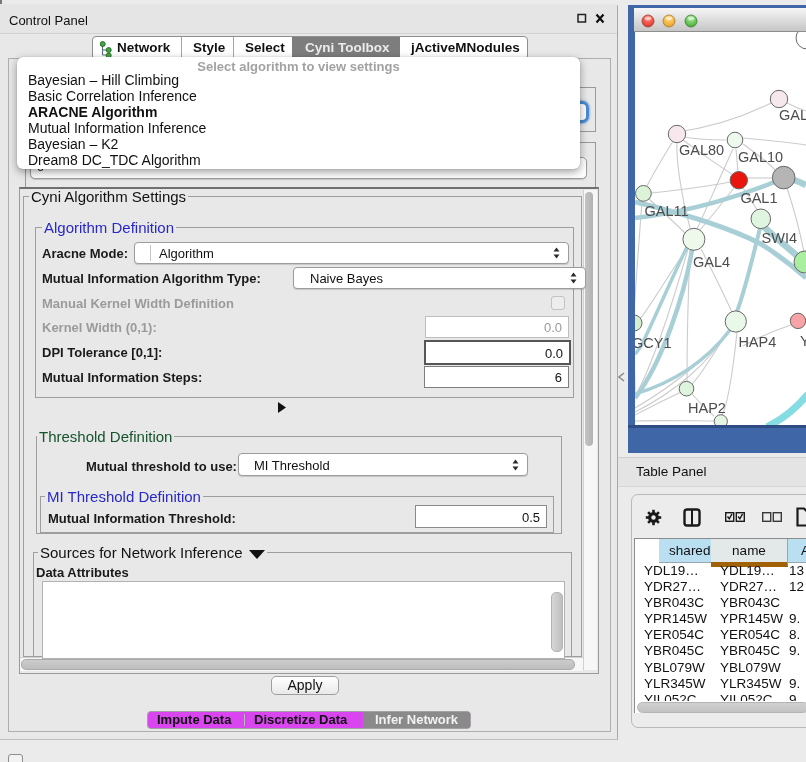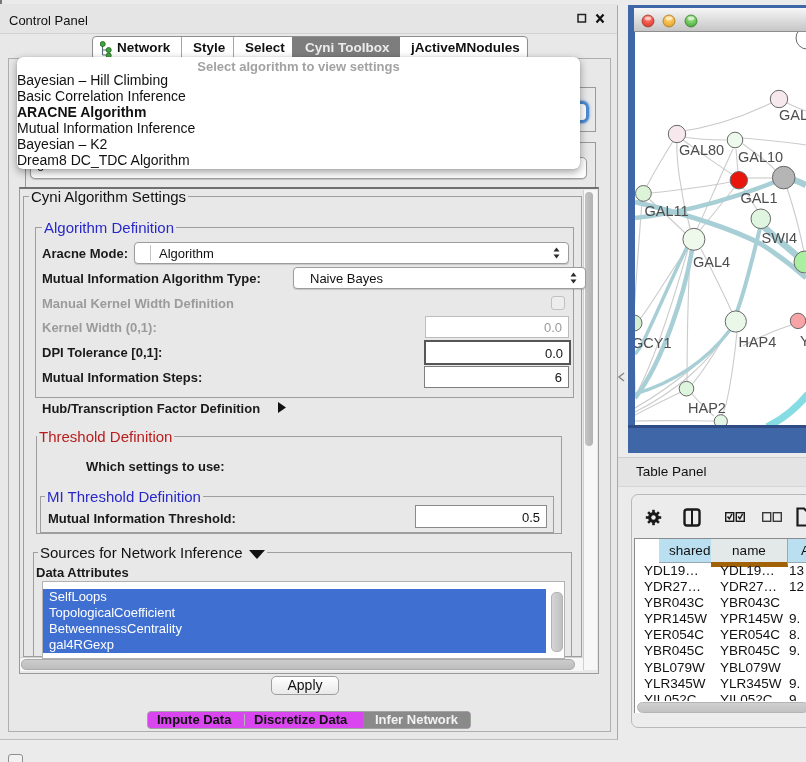--- a/index.html
+++ b/index.html
@@ -98,59 +98,64 @@
     </div>
   <div class="lbl" style="left:42px;top:345px;">DPI Tolerance [0,1]:</div>
   <div class="field" style="left:424px;top:340px;width:143px;height:21px;border:2px solid #565656;">
       <span>0.0</span>
     </div>
   <div class="lbl" style="left:42px;top:370px;">Mutual Information Steps:</div>
   <div class="field" style="left:424px;top:366px;width:143px;height:20px;border:1px solid #7e7e7e;">
       <span>6</span>
     </div>
 
-  <div class="lbl" style="left:42px;top:401px;">Hub/Transcription Factor Definition</div>
   <svg class="abs" style="left:276px;top:401px;" width="12" height="13" viewBox="0 0 12 13">
       <path d="M2 1 L10 6.5 L2 12 Z" fill="#111"></path>
     </svg>
 
   <div class="fieldset" style="left:36px;top:436px;width:524px;height:96px;">
-    <div class="legend" style="left:0px;color:#b91c1c;">Threshold Definition</div>
-  </div>
-  <div class="lbl" style="left:86px;top:459px;">Which settings to use:</div>
+    <div class="legend" style="left:0px;color:#14532d;">Threshold Definition</div>
+  </div>
+  <div class="lbl" style="left:86px;top:459px;">Mutual threshold to use:</div>
+  <div class="combo" style="left:238px;top:453px;width:288px;height:21px;">
+    <div class="txt" style="left:15px;">MI Threshold</div>
+    <svg class="stepper" viewBox="0 0 9 14">
+        <path d="M4.5 1.5 L7.5 5.5 L1.5 5.5 Z" fill="#2a2a2a"></path>
+        <path d="M4.5 12.5 L7.5 8.5 L1.5 8.5 Z" fill="#2a2a2a"></path>
+      </svg>
+  </div>
   <div class="fieldset" style="left:40px;top:496px;width:512px;height:35px;">
     <div class="legend" style="left:4px;color:#2828c8;">MI Threshold Definition</div>
   </div>
   <div class="lbl" style="left:48px;top:511px;">Mutual Information Threshold:</div>
   <div class="field" style="left:415px;top:505px;width:130px;height:21px;border:1px solid #8a8a8a;">
       <span>0.5</span>
     </div>
 
   <div class="fieldset" style="left:33px;top:552px;width:537px;height:104px;border-bottom:none;">
     <div class="legend" style="left:4px;color:#111;font-weight:normal;">Sources for Network Inference <span style="display:inline-block;width:0;height:0;border-left:8px solid transparent;border-right:8px solid transparent;border-top:9px solid #111;vertical-align:middle;margin-left:2px;"></span></div>
   </div>
   <div class="lbl" style="left:36px;top:565px;">Data Attributes</div>
 
   <div class="abs" style="left:42px;top:581px;width:521px;height:76px;background:#fff;border:1px solid #b2b2b2;"></div>
-  <div class="abs" style="left:43px;top:589px;width:503px;height:64px;background:#3f6fd1;color:#fff;font-size:13px;line-height:16px;padding-left:6px;box-sizing:border-box;">SelfLoops<br>TopologicalCoefficient<br>BetweennessCentrality<br>gal4RGexp</div>
   <div class="abs" style="left:551px;top:592px;width:10px;height:58px;background:linear-gradient(90deg,#d6d6d6,#bfbfbf);border-radius:5px;border:1px solid #b2b2b2;"></div>
 
   <div class="abs" style="left:271px;top:676px;width:66px;height:17px;background:linear-gradient(#ffffff,#e9e9e9);border:1px solid #9e9e9e;border-radius:5px;text-align:center;font-size:14px;color:#111;line-height:17px;">Apply</div>
 
   <div class="abs" id="btmtabs" style="left:147px;top:711px;width:322px;height:16px;background:#d946ef;border:1px solid #a2a2a2;border-radius:4px;font-size:13px;font-weight:bold;color:#111;">
     <div class="abs" style="left:96px;top:2px;width:1px;height:12px;background:#b9b9b9;"></div>
     <div class="abs" style="left:215px;top:0;width:107px;height:16px;background:#8a8a8a;border-radius:0 3px 3px 0;"></div>
     <div class="abs" style="left:9px;top:0px;">Impute Data</div>
     <div class="abs" style="left:106px;top:0px;">Discretize Data</div>
     <div class="abs" style="left:227px;top:0px;color:#f2f2f2;">Infer Network</div>
   </div>
 
   <div class="abs" id="popup" style="left:17px;top:57px;width:563px;height:112px;background:#fff;border-radius:6px;box-shadow:0 3px 9px rgba(0,0,0,0.38),0 0 1px rgba(0,0,0,0.3);font-size:14px;color:#111;">
     <div style="text-align:center;color:#a2a2a2;padding-top:2px;height:13px;font-size:13px;font-weight:bold;">Select algorithm to view settings</div>
-    <div style="padding-left:0;line-height:16px;">Bayesian – Hill Climbing<br>Basic Correlation Inference<br><span class="b">ARACNE Algorithm</span><br>Mutual Information Inference<br>Bayesian – K2<br>Dream8 DC_TDC Algorithm</div>
+    <div style="padding-left:11px;line-height:16px;">Bayesian – Hill Climbing<br>Basic Correlation Inference<br><span class="b">ARACNE Algorithm</span><br>Mutual Information Inference<br>Bayesian – K2<br>Dream8 DC_TDC Algorithm</div>
   </div>
 
   <svg class="abs" style="left:617px;top:372px;" width="8" height="10" viewBox="0 0 8 10">
       <path d="M7 1 L2 5 L7 9" fill="none" stroke="#8a8a8a" stroke-width="1.6"></path>
     </svg>
 
   <div class="abs" id="netwin" style="left:628px;top:5px;width:178px;height:448px;background:#3f66a7;"></div>
   <div class="abs" style="left:628px;top:425px;width:178px;height:3px;background:rgba(0,0,30,0.25);"></div>
   <div class="abs" style="left:634px;top:8px;width:172px;height:23px;background:linear-gradient(#f6f6f6,#c6c6c6);border-bottom:1px solid #8e8e8e;"></div>
   <svg class="abs" style="left:641px;top:14px;" width="60" height="14" viewBox="0 0 60 14">

